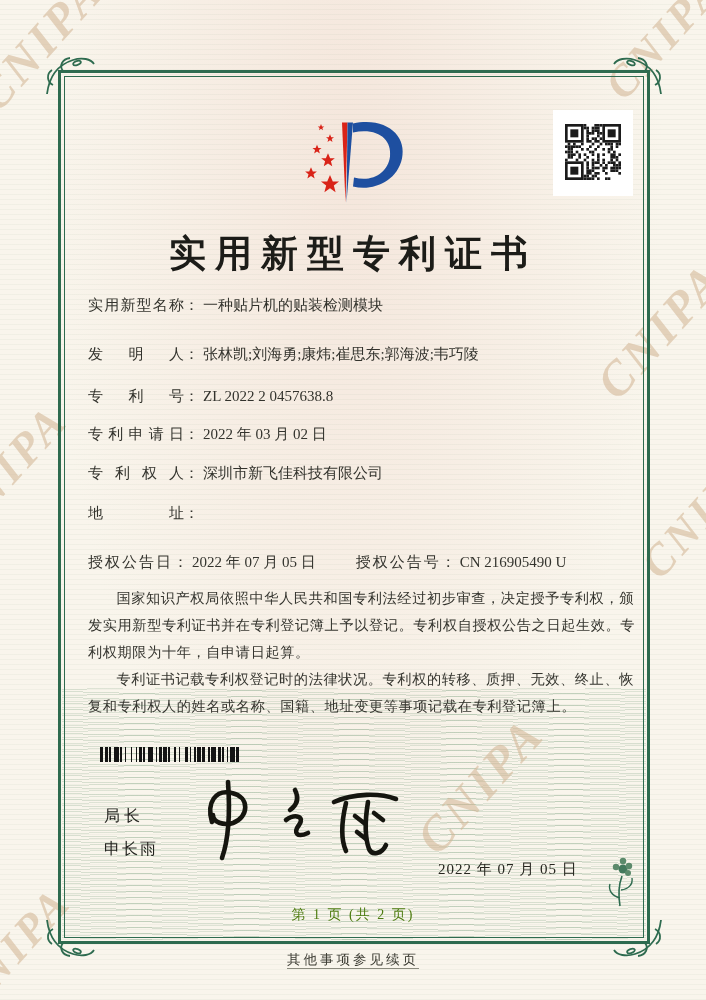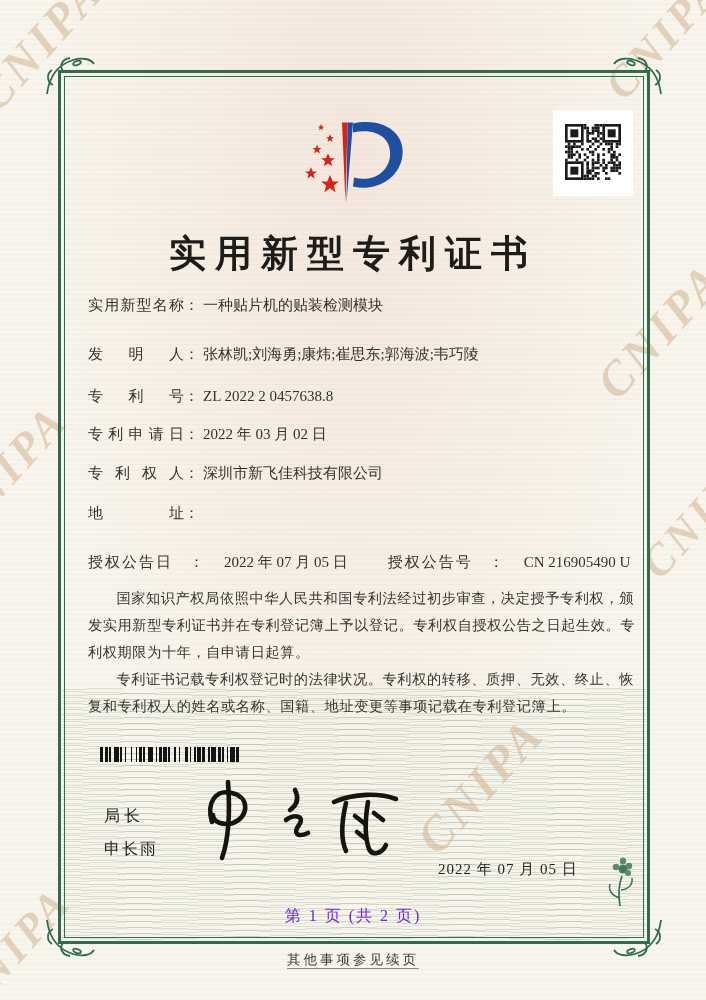--- a/index.html
+++ b/index.html
@@ -46,35 +46,35 @@
   .title{position:absolute;left:0;right:0;top:210px;text-align:center;
      font-size:37px;font-weight:bold;letter-spacing:9px;color:#1c1c18;margin-top:19px;}
   
   .row{position:absolute;left:88px;right:62px;font-size:15px;display:flex;align-items:flex-start;line-height:1.45;}
   .flabel{width:96px;flex:none;text-align:justify;text-align-last:justify;}
   .colon{flex:none;padding-right:4px;}
   .fvalue{flex:1;}
   .r1{top:295px;} .r2{top:344px;} .r3{top:386px;} .r4{top:424px;} .r5{top:463px;} .r6{top:503px;}
   .r6 .fvalue{max-width:408px;}
   .grant{top:552px;}
-  .grant .grp{display:flex;gap:16px;}
+  .grant .grp{display:flex;}
   .grant .grp2{margin-left:40px;}
   .grant .glabel{letter-spacing:2px;}
   
   .paragraphs{position:absolute;left:88px;right:66px;top:585px;}
   .paragraphs p{margin:0;font-size:14.2px;line-height:1.9;text-indent:2em;letter-spacing:0.6px;color:#34342e;}
   
   .barcode{position:absolute;left:100px;top:747px;height:15px;display:flex;align-items:stretch;}
   .barcode span{display:block;height:100%;}
   
   .signer-title{position:absolute;left:104px;top:806px;font-size:16px;letter-spacing:4px;color:#22221e;}
   .signer-name{position:absolute;left:104px;top:839px;font-size:16px;letter-spacing:2px;color:#22221e;}
   .sign{position:absolute;left:198px;top:772px;width:210px;height:92px;}
   .issue-date{position:absolute;left:438px;top:860px;font-size:15px;letter-spacing:1px;color:#26261f;}
-  .page-info{position:absolute;left:0;right:0;top:906px;text-align:center;font-size:16px;letter-spacing:2px;color:#6d28d9;}
+  .page-info{position:absolute;left:0;right:0;top:906px;text-align:center;font-size:14px;letter-spacing:2px;color:#4d7c0f;}
   .footer-note{position:absolute;left:0;right:0;top:951px;text-align:center;font-size:13.5px;letter-spacing:3px;color:#3a3a31;}
   .footer-note span{border-bottom:1px solid #8a8a7d;padding-bottom:1px;}
 </style>
 </head>
 <body>
 
 <div class="page">
 
   <div class="bg-tint"></div>
   <div class="bg-lines"></div>

